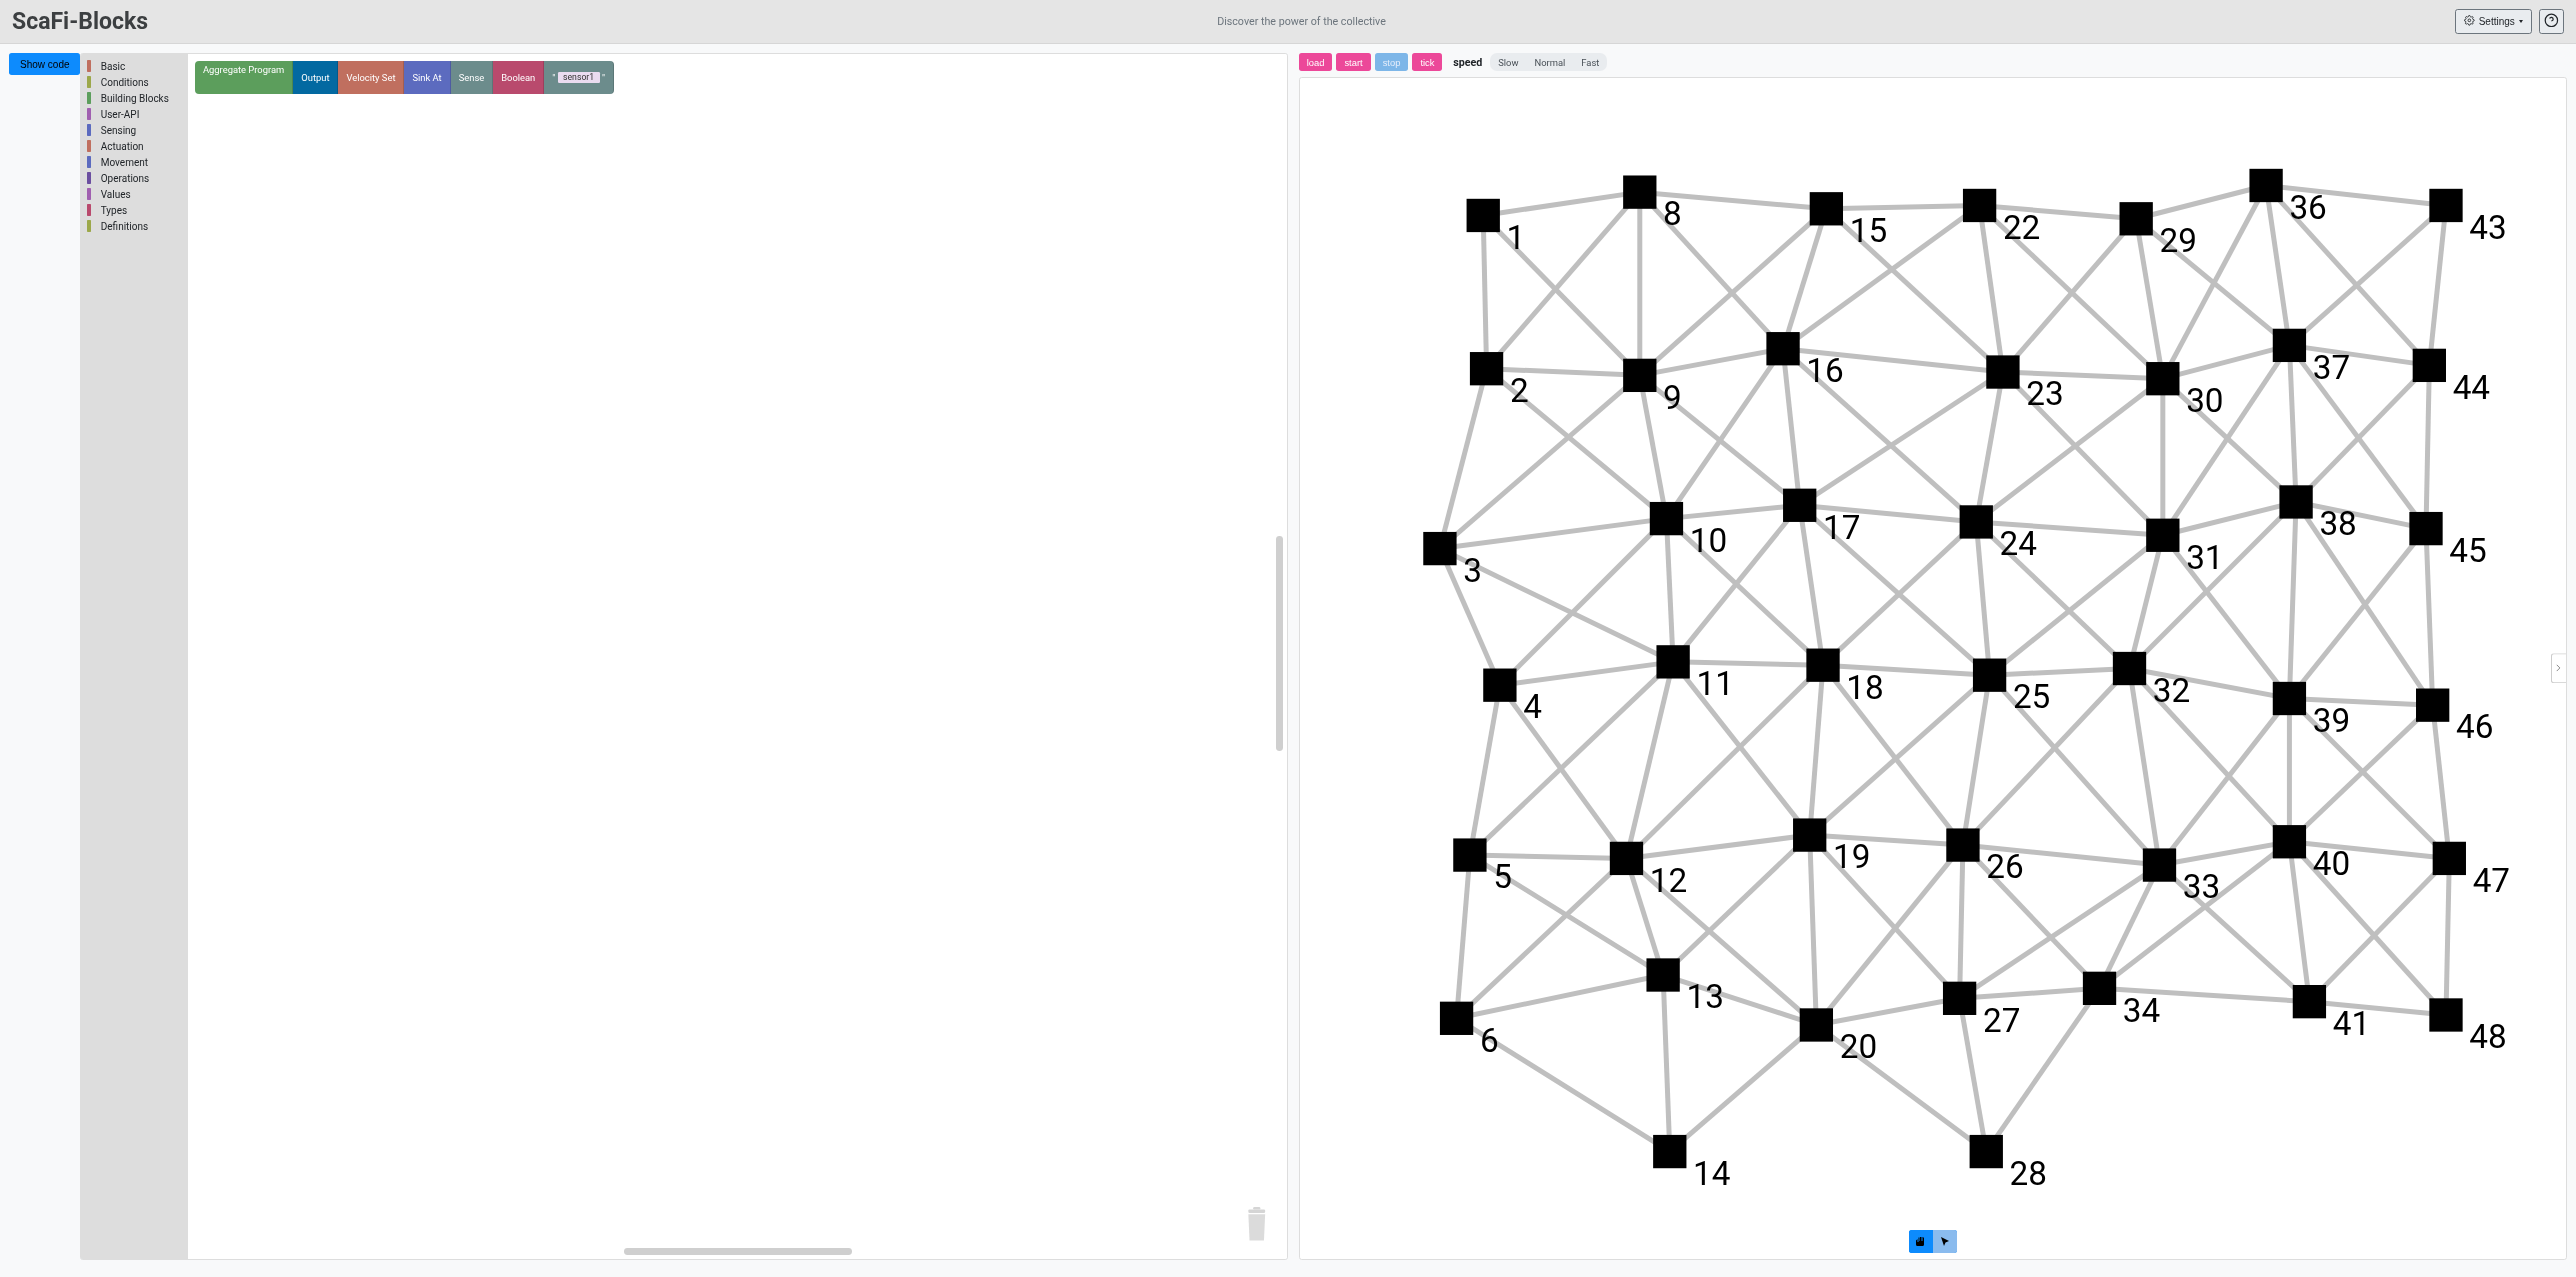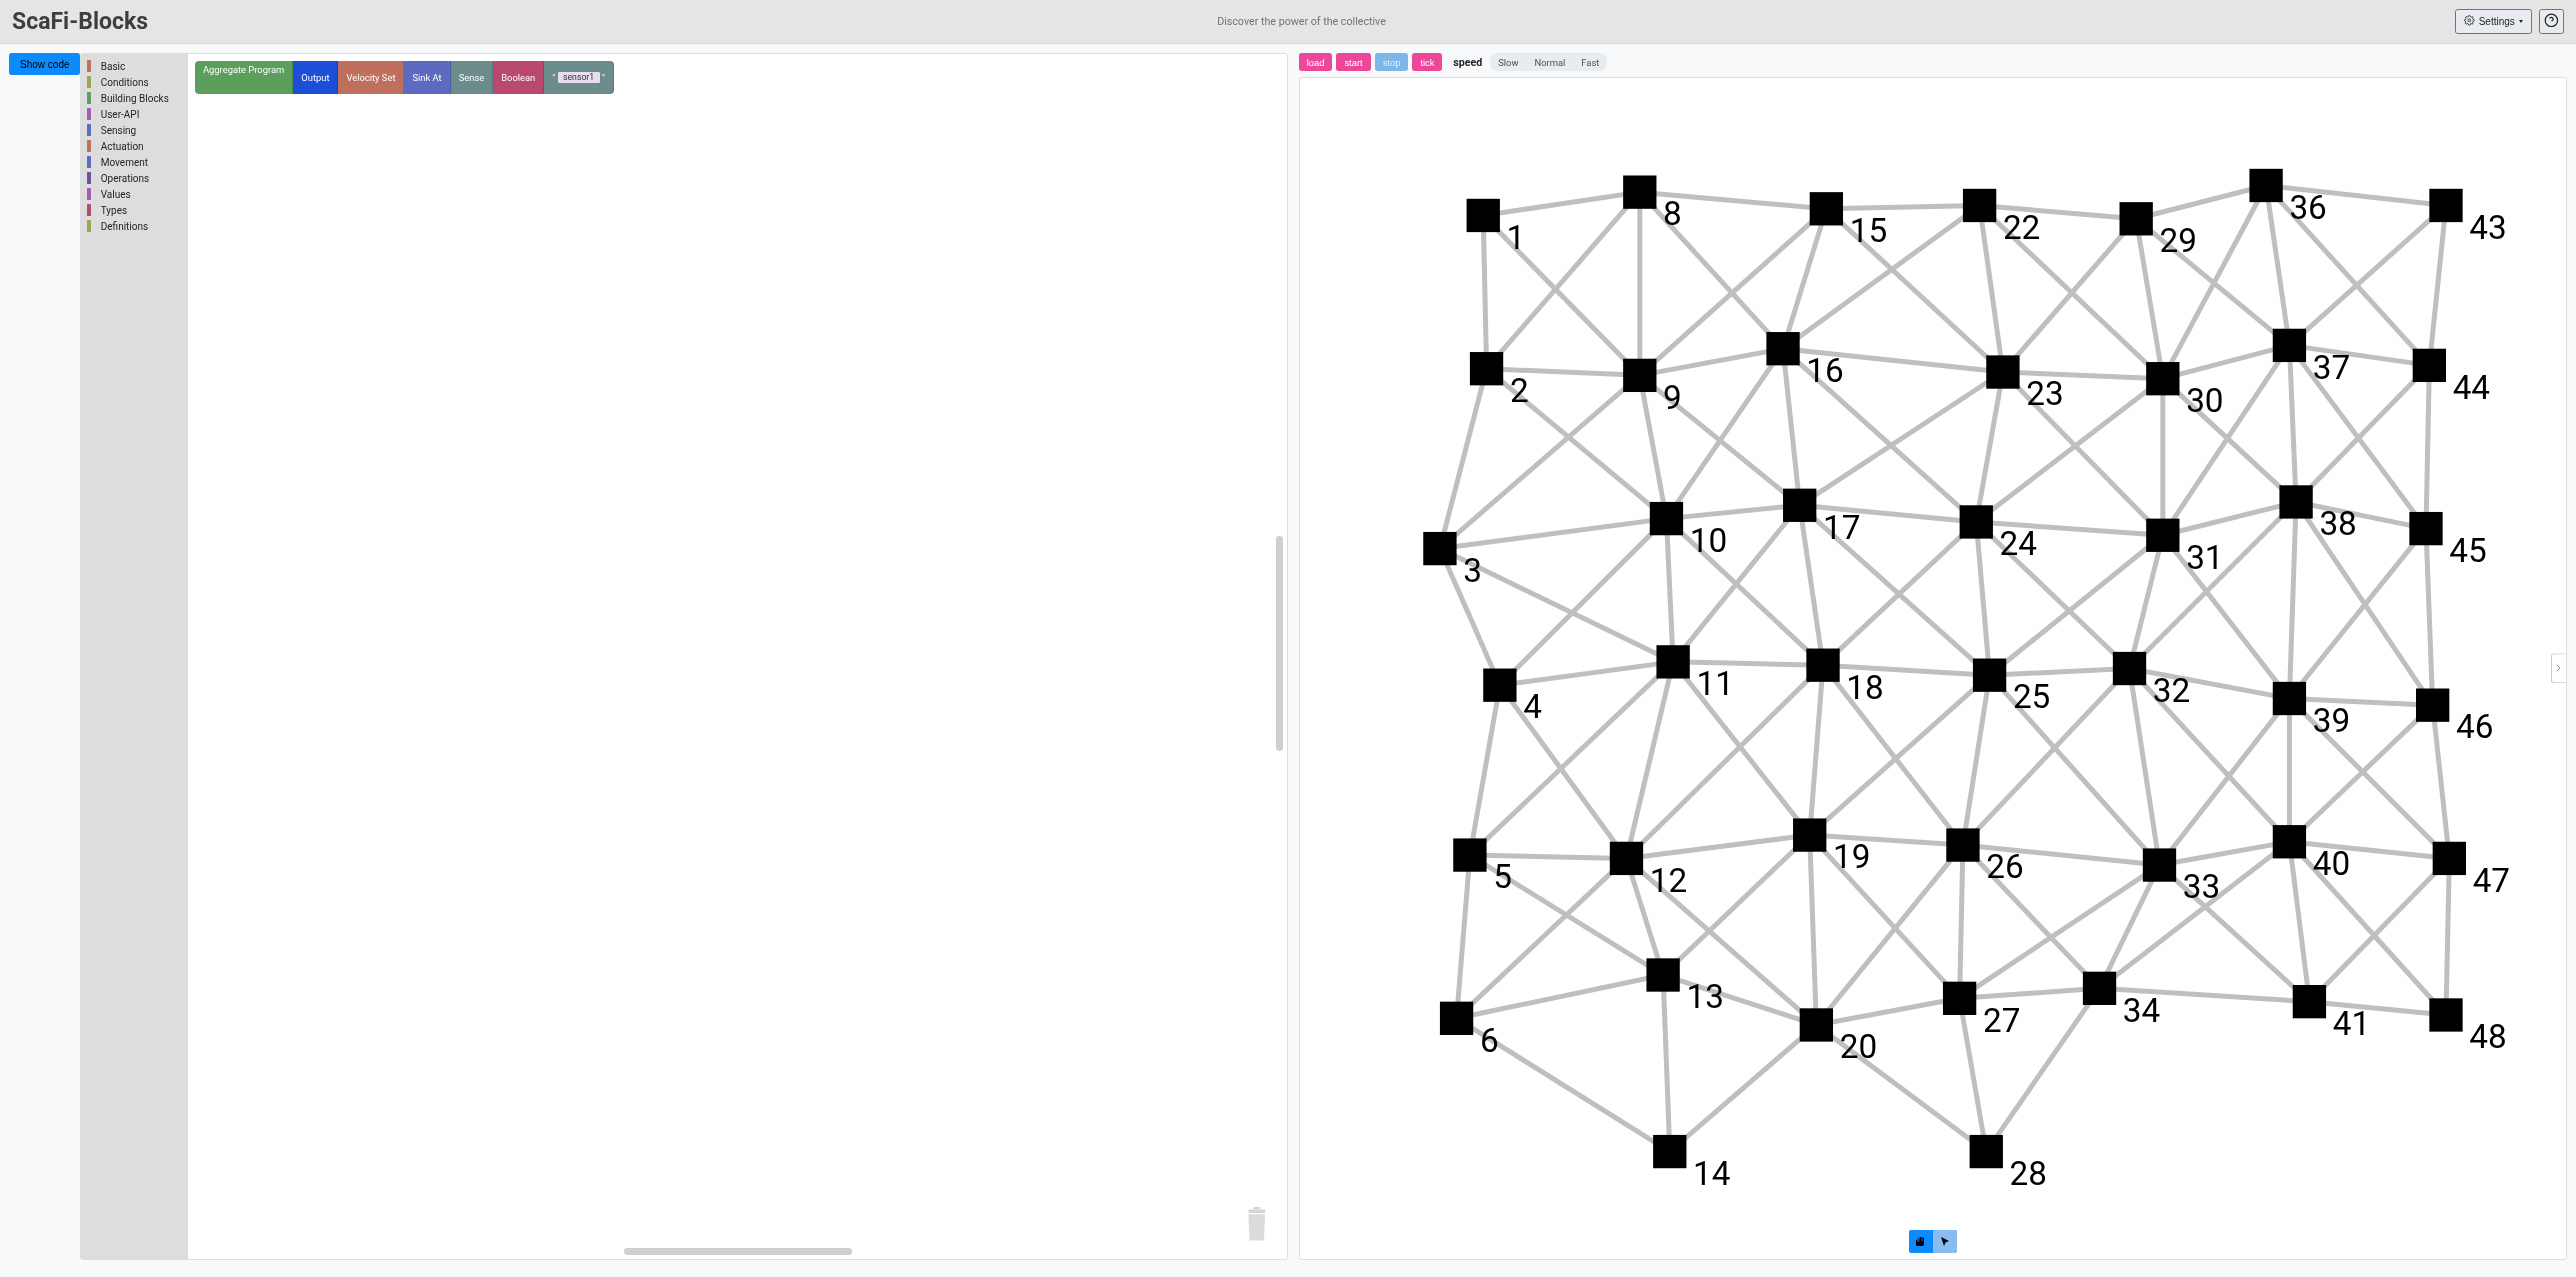--- a/index.html
+++ b/index.html
@@ -110,21 +110,21 @@
 }
 .blk {
   color: #fff;
   font-size: 9.4px;
   padding: 4px 8px;
   display: flex;
   align-items: center;
   border-right: 0.7px solid rgba(0,0,0,.15);
 }
 .blk.program { background:#5c9e5c; border-radius:4px 0 0 4px; padding:2.7px 8px 19px 8px; align-items:flex-start; }
-.blk.output { background:#1d4ed8; }
+.blk.output { background:#0369a1; }
 .blk.velocity { background:#c06f5f; }
 .blk.sinkat { background:#5c6bbf; }
 .blk.sense { background:#6c8c8c; }
 .blk.boolean { background:#b94a6d; }
 .blk.sensor1 { background:#6c8c8c; border-radius:0 4px 4px 0; }
 .blk .chip { background:#eadcf0; color:#333; padding:0.7px 5.4px; border-radius:1.3px; font-size:8.7px; }
 .trash-icon {
   position: absolute;
   right: 16px; bottom: 16px;
   width: 29.5px; height: 36px;

